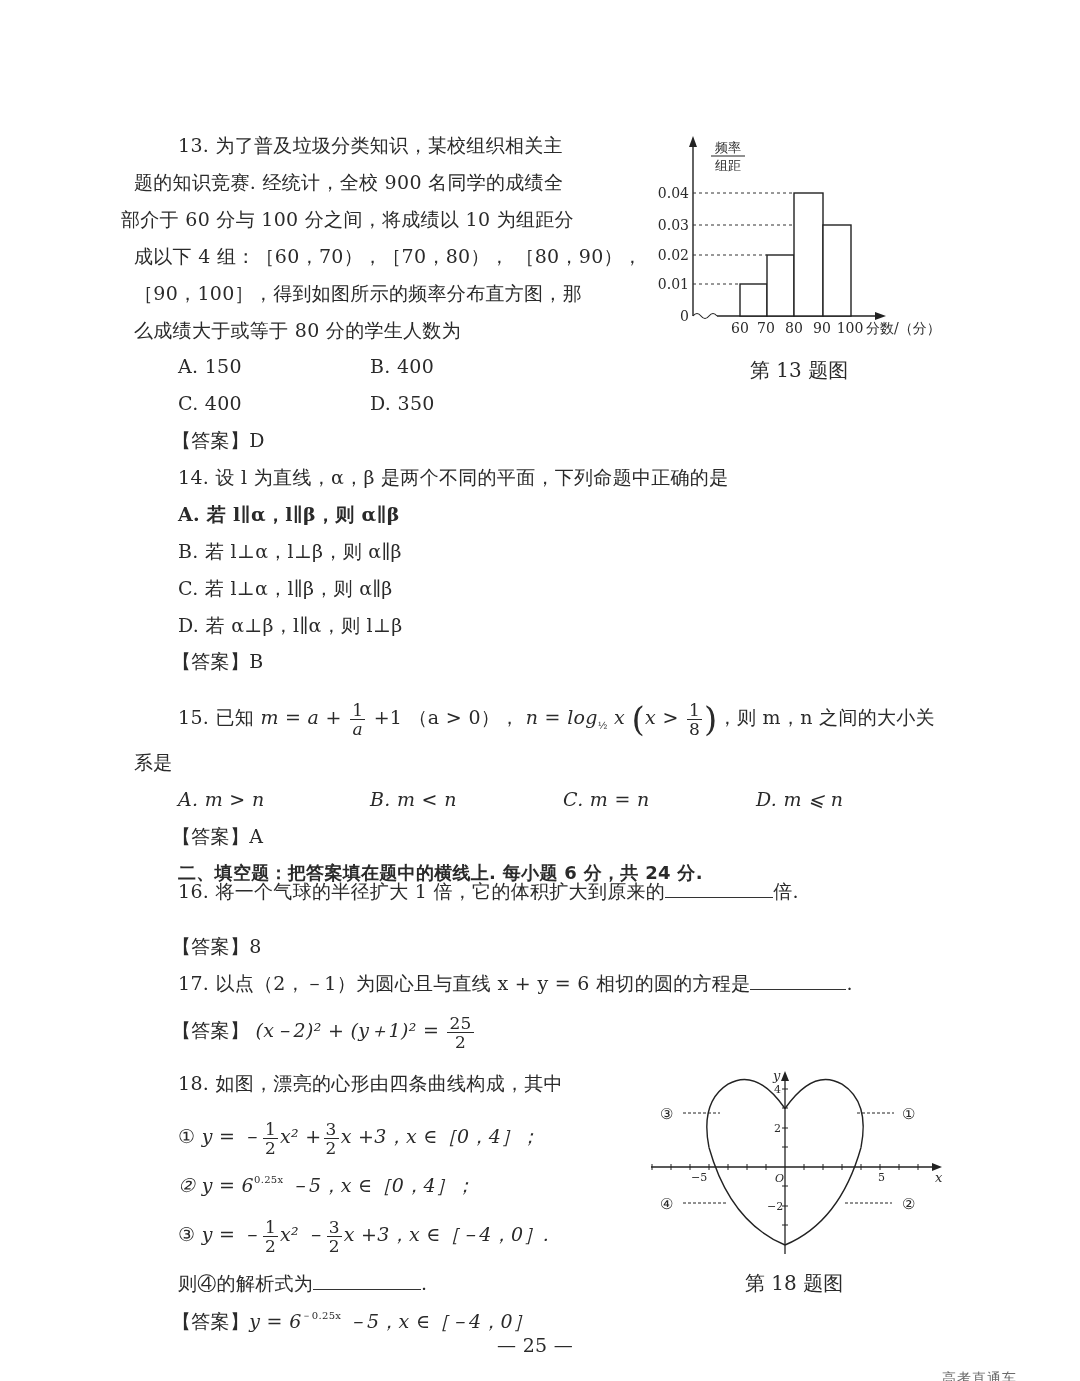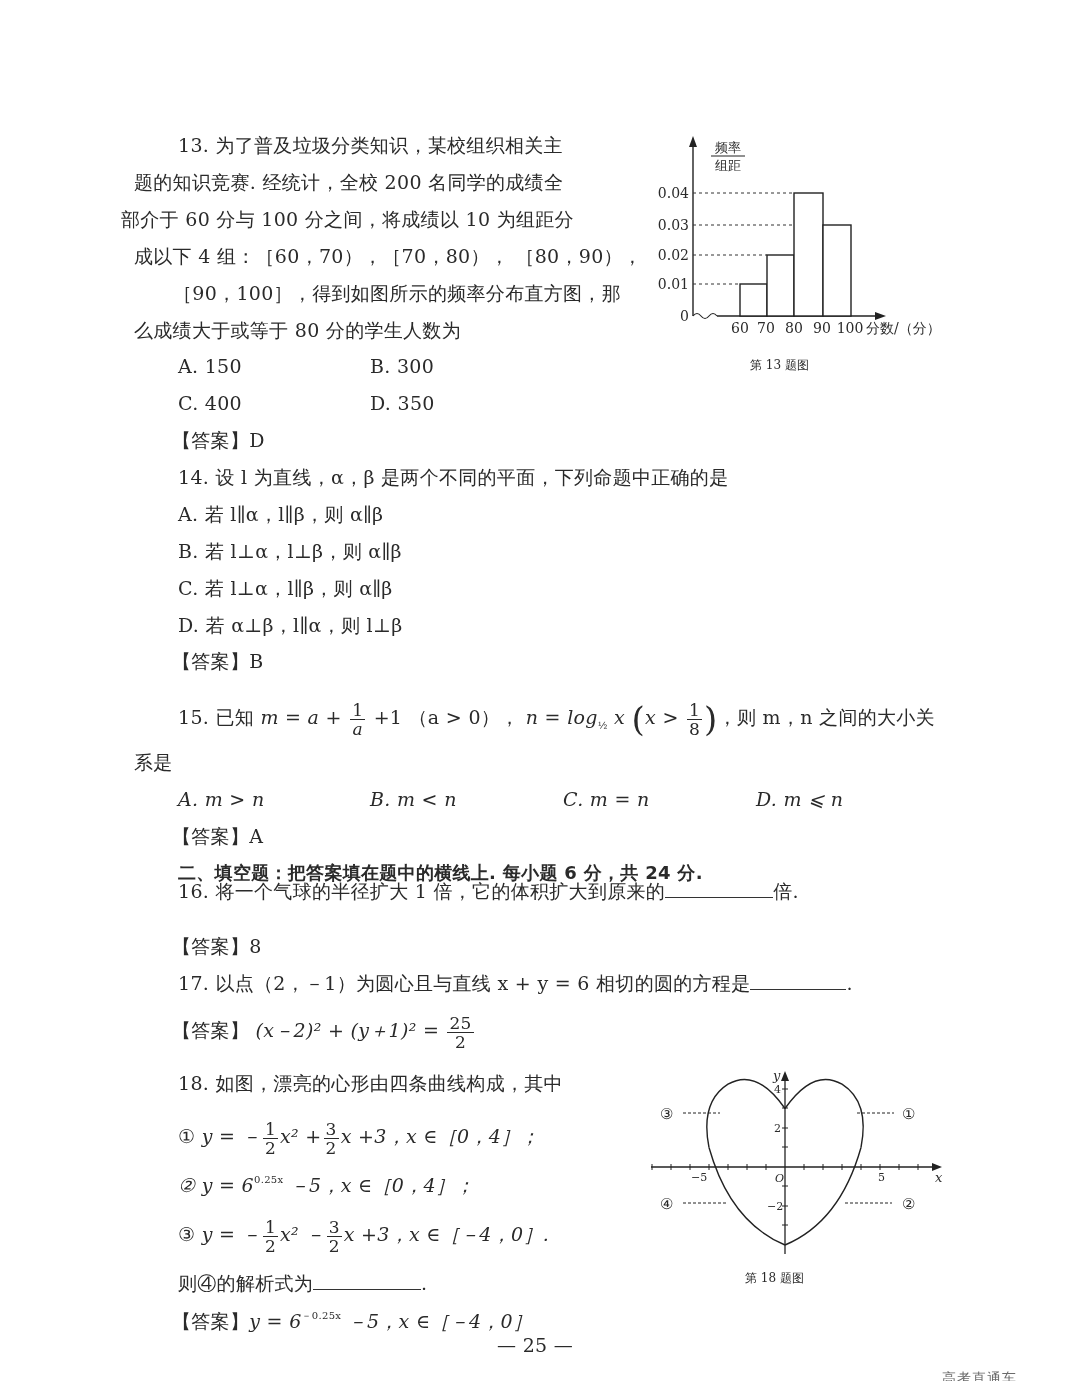--- a/index.html
+++ b/index.html
@@ -7,36 +7,36 @@
          font-family: "DejaVu Serif", "Liberation Serif", serif; color: #2a2a2a; }
   .t { position: absolute; font-size: 19px; line-height: 26px; white-space: nowrap; letter-spacing: 0.3px; }
   .bold { font-weight: bold; font-family: "DejaVu Sans", "Liberation Sans", sans-serif; font-size: 18px; }
   .i { font-style: italic; }
   .frac { display: inline-block; vertical-align: middle; text-align: center; font-size: 17px; line-height: 18px; margin: 0 2px; }
   .frac .n { display: block; border-bottom: 1px solid #2a2a2a; padding: 0 2px; }
   .frac .d { display: block; padding: 0 2px; }
   sup { font-size: 10px; vertical-align: 9px; line-height: 0; }
   sub { font-size: 10px; }
   .blank { display: inline-block; border-bottom: 1px solid #333; vertical-align: baseline; height: 18px; }
-  .cap { position: absolute; font-size: 12px; }
+  .cap { position: absolute; font-size: 20px; }
   .wm { position: absolute; font-family: "DejaVu Sans", "Liberation Sans", sans-serif; font-size: 14px; color: #6b6b6b; letter-spacing: 1px; margin-top: 40px; }
   svg text { font-family: "DejaVu Serif", "Liberation Serif", serif; fill: #2a2a2a; }
 </style>
 </head>
 <body>
 
 <div>
   <div class="t" style="left:178px;top:132px;text-align:right;">13.  为了普及垃圾分类知识，某校组织相关主</div>
-  <div class="t" style="left:134px;top:169px;">题的知识竞赛. 经统计，全校 200 名同学的成绩全</div>
+  <div class="t" style="left:134px;top:169px;">题的知识竞赛. 经统计，全校 900 名同学的成绩全</div>
   <div class="t" style="left:121px;top:206px;">部介于 60 分与 100 分之间，将成绩以 10 为组距分</div>
   <div class="t" style="left:134px;top:243px;">成以下 4 组：［60，70），［70，80），  ［80，90），</div>
-  <div class="t" style="left:134px;top:280px;margin-left:39px;">［90，100］，得到如图所示的频率分布直方图，那</div>
+  <div class="t" style="left:134px;top:280px;">［90，100］，得到如图所示的频率分布直方图，那</div>
   <div class="t" style="left:134px;top:317px;">么成绩大于或等于 80 分的学生人数为</div>
   <div class="t" style="left:178px;top:353px;">A.  150</div>
-  <div class="t" style="left:370px;top:353px;">B.  300</div>
+  <div class="t" style="left:370px;top:353px;">B.  400</div>
   <div class="t" style="left:178px;top:390px;">C.  400</div>
   <div class="t" style="left:370px;top:390px;">D.  350</div>
   <div class="t" style="left:172px;top:427px;">【答案】D</div>
 
   <svg style="position:absolute;left:650px;top:130px;" width="310" height="210" viewBox="650 130 310 210">
 
     <line x1="693" y1="316" x2="693" y2="142" stroke="#222" stroke-width="1.4"></line>
     <polygon points="693,136 689,147 697,147" fill="#222"></polygon>
 
     <path d="M693,316 q4,-5 8,0 q4,5 8,0 q4,-5 8,0" fill="none" stroke="#222" stroke-width="1.2"></path>
@@ -68,21 +68,21 @@
     <text x="794" y="333" font-size="14" text-anchor="middle">80</text>
     <text x="822" y="333" font-size="14" text-anchor="middle">90</text>
     <text x="850" y="333" font-size="14" text-anchor="middle">100</text>
     <text x="866" y="333" font-size="14">分数/（分）</text>
   </svg>
   <div class="cap" style="left:750px;top:357px;">第 13 题图</div>
 </div>
 
 <div>
   <div class="t" style="left:178px;top:464px;">14.  设 l 为直线，α，β 是两个不同的平面，下列命题中正确的是</div>
-  <div class="t" style="left:178px;top:501px;">A.  若 l∥α，l∥β，则 α∥β</div>
+  <div class="t" style="left:178px;top:501px;font-weight:bold;">A.  若 l∥α，l∥β，则 α∥β</div>
   <div class="t" style="left:178px;top:538px;">B.  若 l⊥α，l⊥β，则 α∥β</div>
   <div class="t" style="left:178px;top:575px;">C.  若 l⊥α，l∥β，则 α∥β</div>
   <div class="t" style="left:178px;top:612px;">D.  若 α⊥β，l∥α，则 l⊥β</div>
   <div class="t" style="left:172px;top:648px;">【答案】B</div>
 </div>
 
 <div>
   <div class="t" style="left:178px;top:697px;line-height:40px;">
     <span>15.  已知</span>
     <span class="i">m = a +</span>

